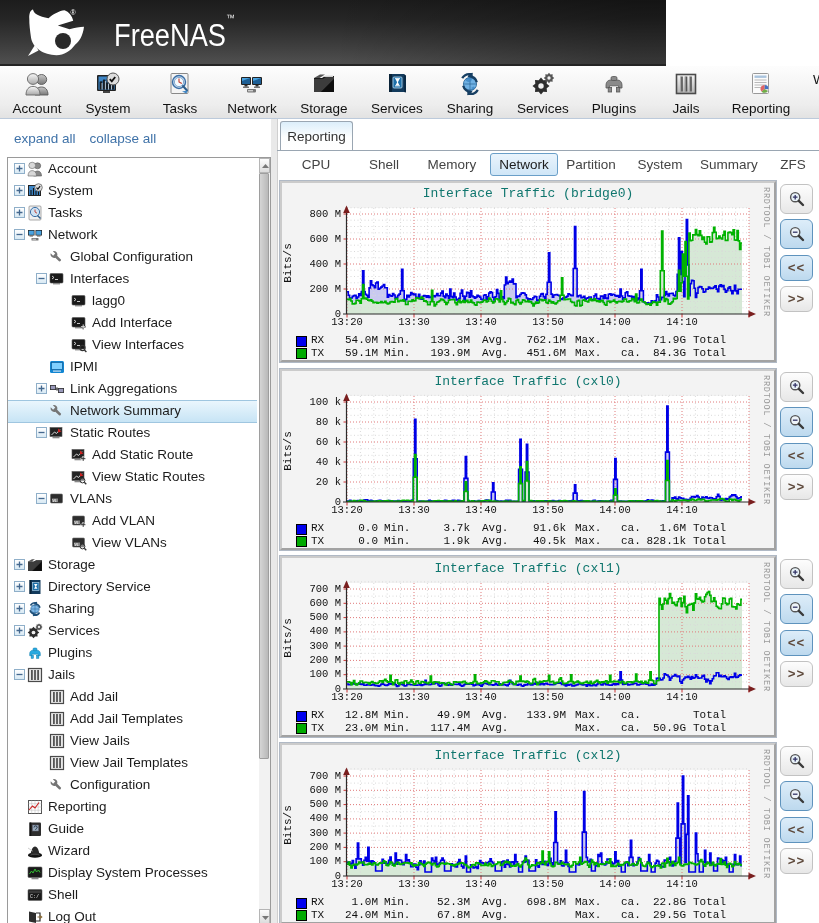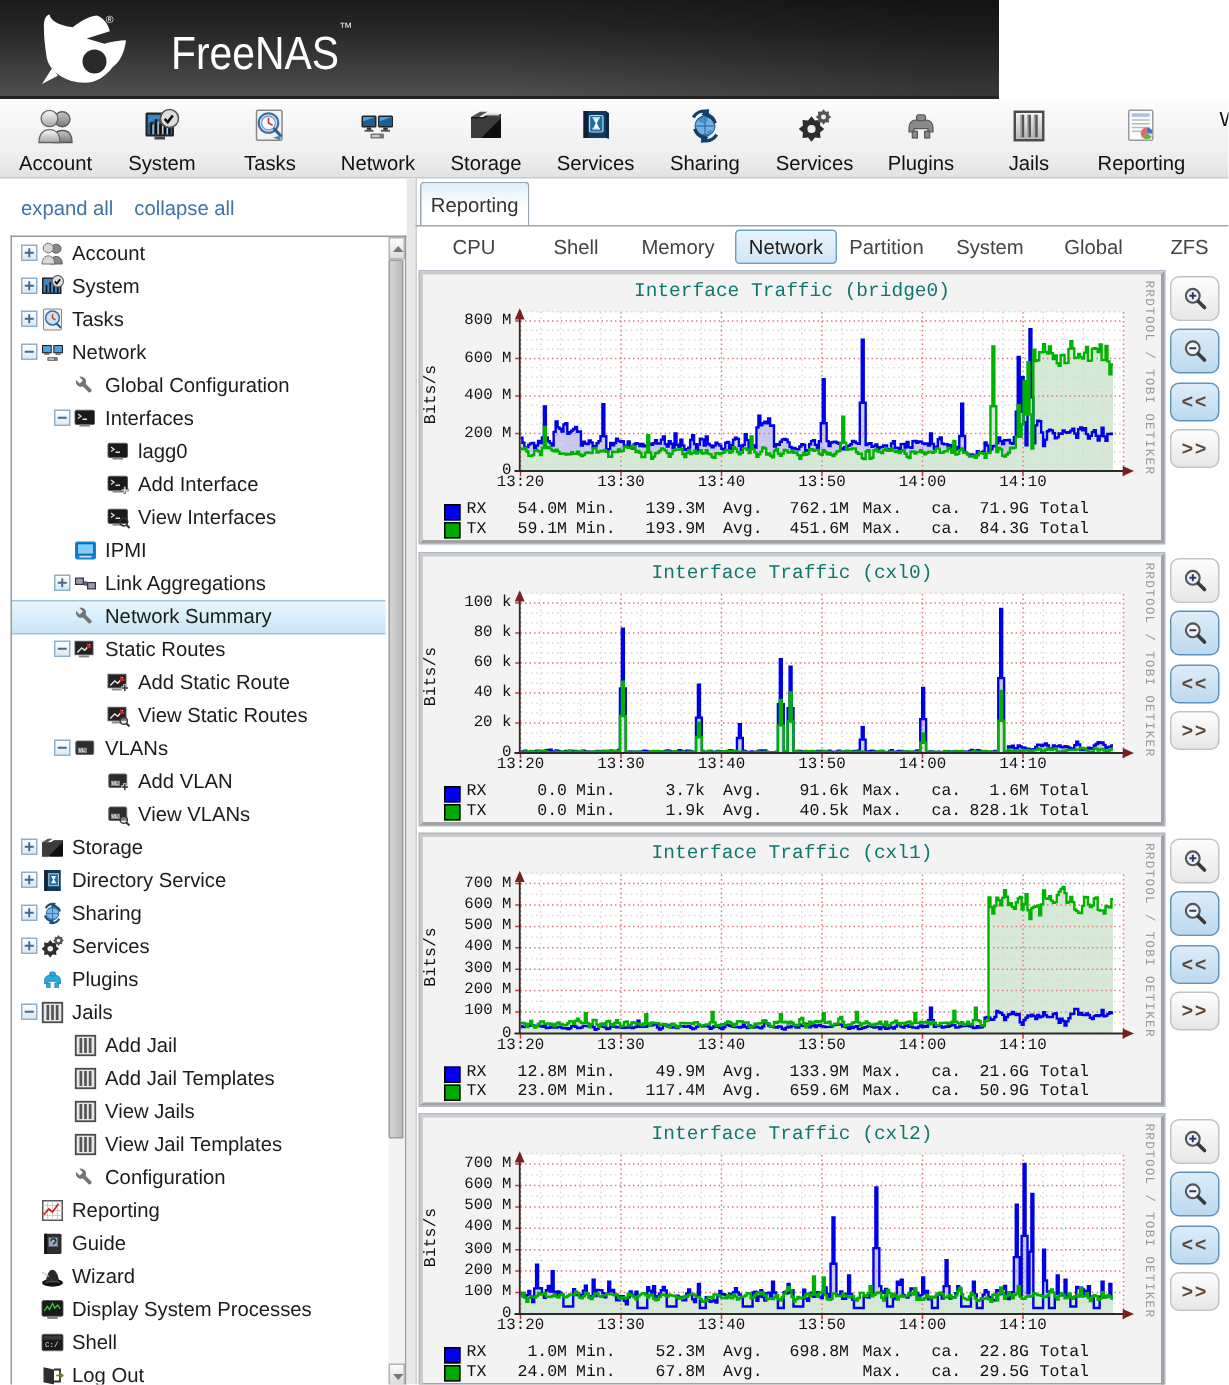--- a/index.html
+++ b/index.html
@@ -563,21 +563,21 @@
       </div>
     </div>
     <div class="splitter"></div>
     <div class="tabline"></div>
     <div class="tab">Reporting</div>
     <div class="subtab" style="left:276px">CPU</div>
     <div class="subtab" style="left:344px">Shell</div>
     <div class="subtab" style="left:412px">Memory</div>
     <div class="subtab" style="left:551px">Partition</div>
     <div class="subtab" style="left:620px">System</div>
-    <div class="subtab" style="left:689px">Global</div>
+    <div class="subtab" style="left:689px">Summary</div>
     <div class="subtab" style="left:753px">ZFS</div>
     <div class="subsel">Network</div>
     <div class="gpanel" style="top:180px">
       <div class="gpinner"></div>
       <svg width="496" height="181" style="position:absolute;left:0;top:0">
         <rect x="67.0" y="27.0" width="402.0" height="106.0" fill="#ffffff"></rect>
         <clipPath id="cpg1">
           <rect x="67.0" y="27.0" width="402.0" height="106.0"></rect>
         </clipPath>
         <g clip-path="url(#cpg1)">
@@ -766,31 +766,29 @@
       <div class="lgrow" style="top:154px">
         <span class="sq" style="background:#0000ee"></span>
         <span style="left:31px">RX</span>
         <span class="rt" style="width:98px">12.8M</span>
         <span style="left:104px">Min.</span>
         <span class="rt" style="width:190px">49.9M</span>
         <span style="left:202px">Avg.</span>
         <span class="rt" style="width:286px">133.9M</span>
         <span style="left:295px">Max.</span>
         <span style="left:341px">ca.</span>
-        <span class="rt" style="width:406px">21.6G</span>
         <span style="left:413px">Total</span>
       </div>
       <div class="lgrow" style="top:166.5px">
         <span class="sq" style="background:#00aa00"></span>
         <span style="left:31px">TX</span>
         <span class="rt" style="width:98px">23.0M</span>
         <span style="left:104px">Min.</span>
         <span class="rt" style="width:190px">117.4M</span>
         <span style="left:202px">Avg.</span>
-        <span class="rt" style="width:286px">659.6M</span>
         <span style="left:295px">Max.</span>
         <span style="left:341px">ca.</span>
         <span class="rt" style="width:406px">50.9G</span>
         <span style="left:413px">Total</span>
       </div>
     </div>
     <div class="gbtn" style="top:559px;height:28px"><svg width="18" height="18" viewBox="0 0 18 18">
         <circle cx="7.2" cy="7.2" r="4.6" fill="#e8f2f8" stroke="#555" stroke-width="1.4"></circle>
         <path d="M10.8,10.8L15,15" stroke="#3a3a3a" stroke-width="2.4" stroke-linecap="round"></path>
         <path d="M4.9,7.2h4.6M7.2,4.9v4.6" stroke="#336" stroke-width="1.3"></path>

